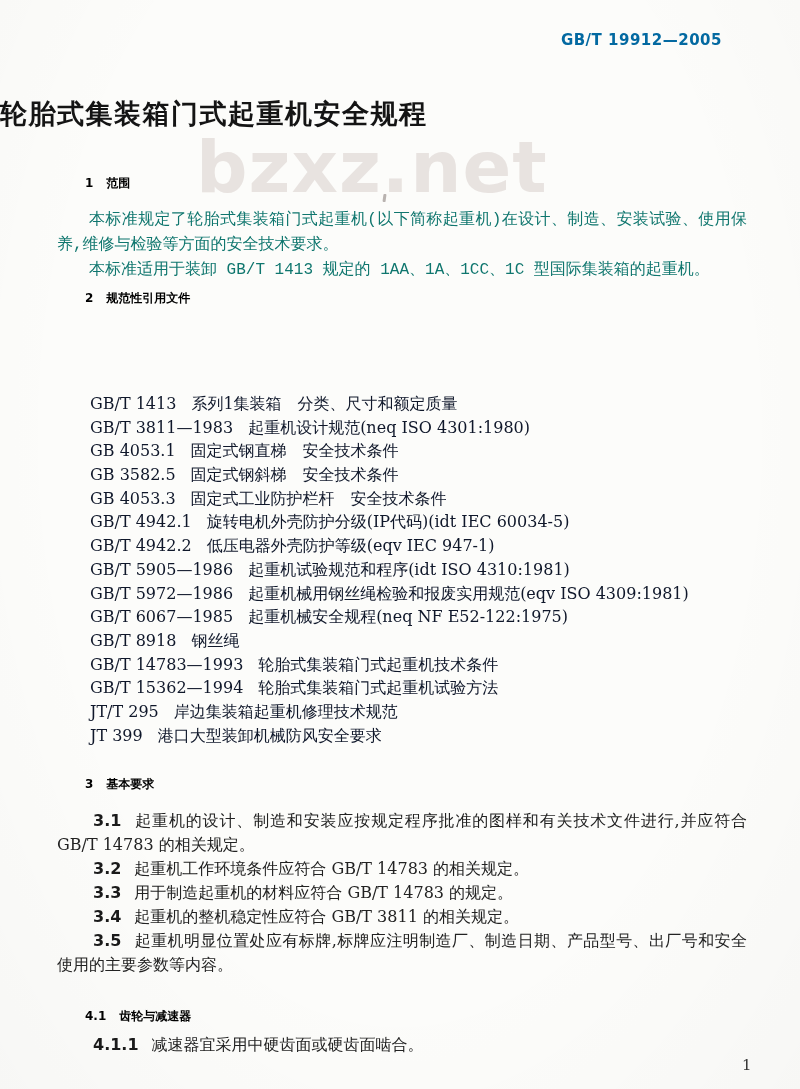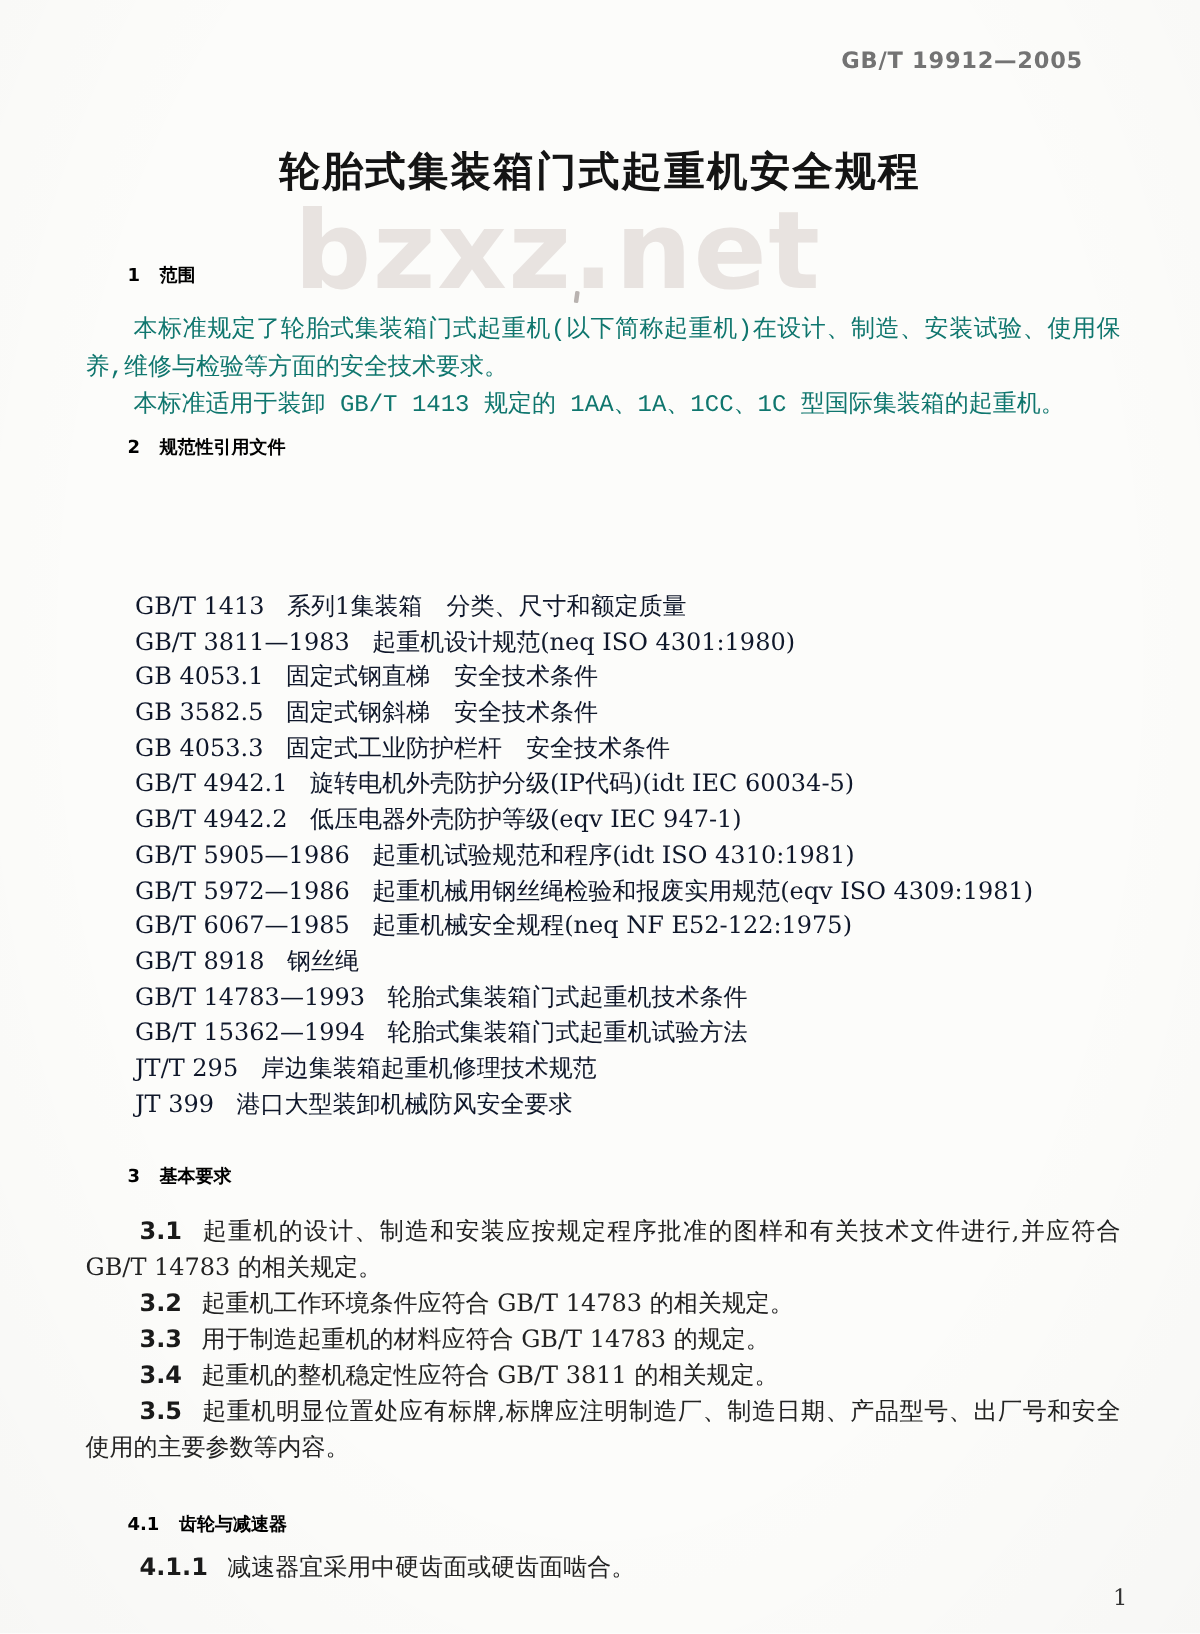--- a/index.html
+++ b/index.html
@@ -15,25 +15,24 @@
   }
   
   .page::after{
     content:"";position:absolute;inset:0;pointer-events:none;
     background:radial-gradient(ellipse at 50% 40%, rgba(0,0,0,0) 60%, rgba(0,0,0,0.02) 100%);
   }
   .hdr-code{
     position:absolute;top:31px;right:78px;
     font-family:"DejaVu Sans", sans-serif;
     font-weight:bold;font-size:15px;letter-spacing:0.5px;
-    color:#737373;z-index:2;
+    color:#0369a1;z-index:2;
   }
   .doc-title{
     position:absolute;top:96px;left:0;width:100%;
-    text-align:center;
     font-family:"DejaVu Sans", sans-serif;
     font-weight:bold;font-size:27px;letter-spacing:1.5px;
     color:#141414;z-index:2;
   }
   .watermark{
     position:absolute;top:130px;left:196px;
     font-family:"DejaVu Sans", sans-serif;
     font-weight:bold;font-size:72px;line-height:74px;letter-spacing:1px;
     color:#e8e3e0;z-index:1;user-select:none;
   }

